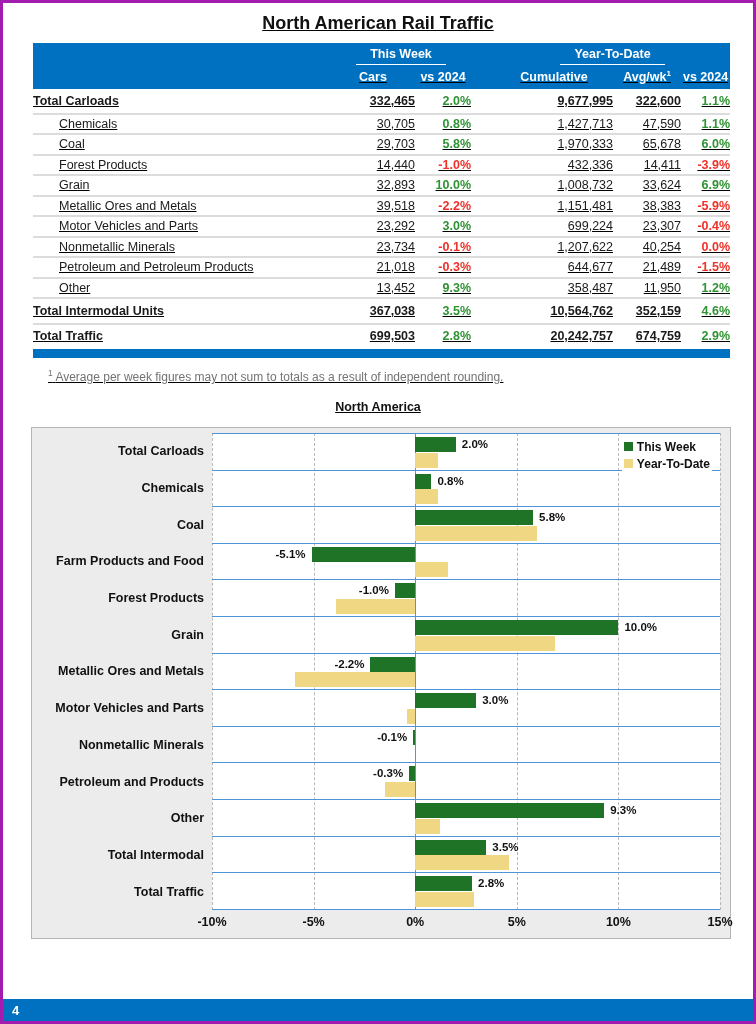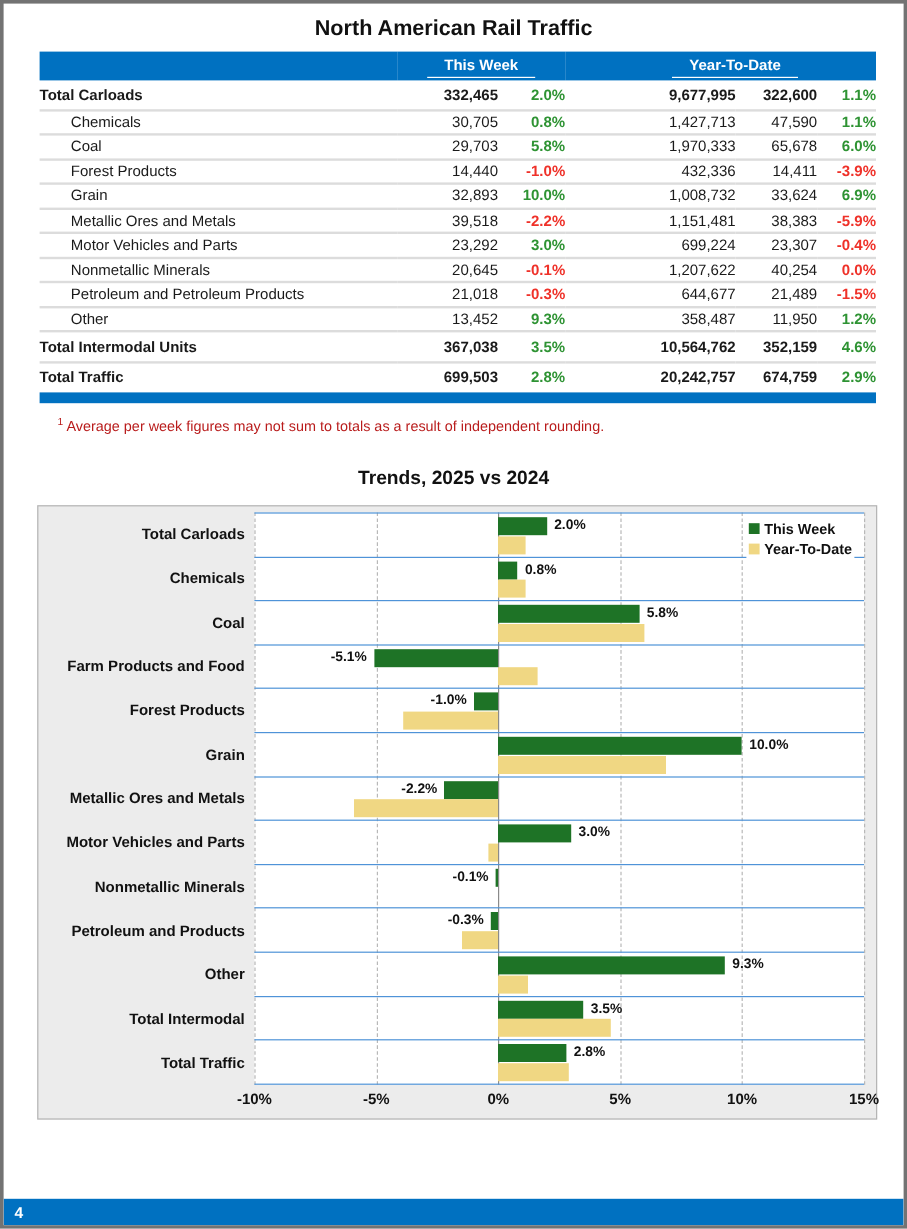--- a/index.html
+++ b/index.html
@@ -1,20 +1,20 @@
 <!DOCTYPE html>
 <html><head>
 <meta charset="utf-8">
 <style>
   * { margin:0; padding:0; box-sizing:border-box; }
   html,body { background:#fff; }
   body { font-family:"Liberation Sans", sans-serif; }
   .page {
     position:relative; width:756px; height:1024px; margin:0 auto;
-    border:3px solid #737373; background:#fff; overflow:hidden;
+    border:3px solid #a21caf; background:#fff; overflow:hidden;text-decoration:underline;
   }
   
   .page-title { text-align:center; font-size:18px; font-weight:bold; margin-top:10px; color:#111; }
   .page-subtitle { text-align:center; font-size:12.5px; font-weight:bold; margin-top:3px; color:#111; }
   
   table.traffic { border-collapse:collapse; table-layout:fixed; width:697px; margin:9px 0 0 30px; font-size:12.5px; }
   table.traffic col.c-label { width:298px; }
   table.traffic col.c-cars  { width:84px; }
   table.traffic col.c-wk    { width:56px; }
   table.traffic col.c-gap   { width:24px; }
@@ -30,21 +30,21 @@
   tbody tr:first-child td { border-top:none; }
   tbody tr.total-row td { font-weight:bold; padding:4.5px 0 5px; }
   td.label { text-align:left; padding-left:8px; font-weight:bold; }
   tr.data-row td.label.indent { padding-left:26px; font-weight:normal; }
   td.num { text-align:right; }
   td.pct { text-align:right; font-weight:bold; }
   td.pct.pos { color:#2e9333; }
   td.pct.neg { color:#ef3129; }
   .table-bottom-bar { width:697px; height:9px; background:#0071c1; margin:1px 0 0 30px; }
   
-  .footnote { margin:10px 0 16px 45px; font-size:12px; color:#b91c1c; }
+  .footnote { margin:10px 0 16px 45px; font-size:12px; color:#737373; }
   .footnote sup { font-size:8.5px; }
   
   .chart-title { text-align:center; font-size:16px; font-weight:bold; margin-top:28px; color:#111; }
   .chart-subtitle { text-align:center; font-size:12.5px; font-weight:bold; margin-top:6px; color:#111; }
   
   .chart-box { position:relative; width:700px; height:512px; margin:13px 0 0 28px;
                background:#ececec; border:1px solid #b5b5b5; }
   .chart-labels { position:absolute; left:0; top:5px; width:172px; height:477px;
                   display:flex; flex-direction:column; }
   .chart-labels .cat { flex:1; display:flex; align-items:center; justify-content:flex-end;
@@ -88,20 +88,29 @@
         <col class="c-avg">
         <col class="c-ytd">
     </colgroup>
     <thead>
       <tr class="group-row">
         <th></th>
         <th colspan="2"><span class="grp">This Week</span></th>
         <th></th>
         <th colspan="3"><span class="grp">Year-To-Date</span></th>
       </tr>
+      <tr class="col-row">
+        <th></th>
+        <th>Cars</th>
+        <th>vs 2024</th>
+        <th></th>
+        <th>Cumulative</th>
+        <th><span>Avg/wk</span><sup>1</sup></th>
+        <th>vs 2024</th>
+      </tr>
     </thead>
     <tbody id="table-body">
         <tr class="total-row">
           <td class="label">Total Carloads</td>
           <td class="num">332,465</td>
           <td class="pct pos">2.0%</td>
           <td class="gap"></td>
           <td class="num">9,677,995</td>
           <td class="num">322,600</td>
           <td class="pct pos">1.1%</td>
@@ -155,21 +164,21 @@
           <td class="label indent">Motor Vehicles and Parts</td>
           <td class="num">23,292</td>
           <td class="pct pos">3.0%</td>
           <td class="gap"></td>
           <td class="num">699,224</td>
           <td class="num">23,307</td>
           <td class="pct neg">-0.4%</td>
         </tr>
         <tr class="data-row">
           <td class="label indent">Nonmetallic Minerals</td>
-          <td class="num">20,645</td>
+          <td class="num">23,734</td>
           <td class="pct neg">-0.1%</td>
           <td class="gap"></td>
           <td class="num">1,207,622</td>
           <td class="num">40,254</td>
           <td class="pct neg">0.0%</td>
         </tr>
         <tr class="data-row">
           <td class="label indent">Petroleum and Petroleum Products</td>
           <td class="num">21,018</td>
           <td class="pct neg">-0.3%</td>
@@ -204,21 +213,21 @@
           <td class="num">20,242,757</td>
           <td class="num">674,759</td>
           <td class="pct pos">2.9%</td>
         </tr>
       </tbody>
   </table>
   <div class="table-bottom-bar"></div>
 
   <div class="footnote"><sup>1</sup> <span>Average per week figures may not sum to totals as a result of independent rounding.</span></div>
 
-  <div class="chart-title">Trends, 2025 vs 2024</div>
+  <div class="chart-subtitle">North America</div>
 
   <div class="chart-box">
     <div class="chart-labels" id="chart-labels">
         <div class="cat">Total Carloads</div>
         <div class="cat">Chemicals</div>
         <div class="cat">Coal</div>
         <div class="cat">Farm Products and Food</div>
         <div class="cat">Forest Products</div>
         <div class="cat">Grain</div>
         <div class="cat">Metallic Ores and Metals</div>

